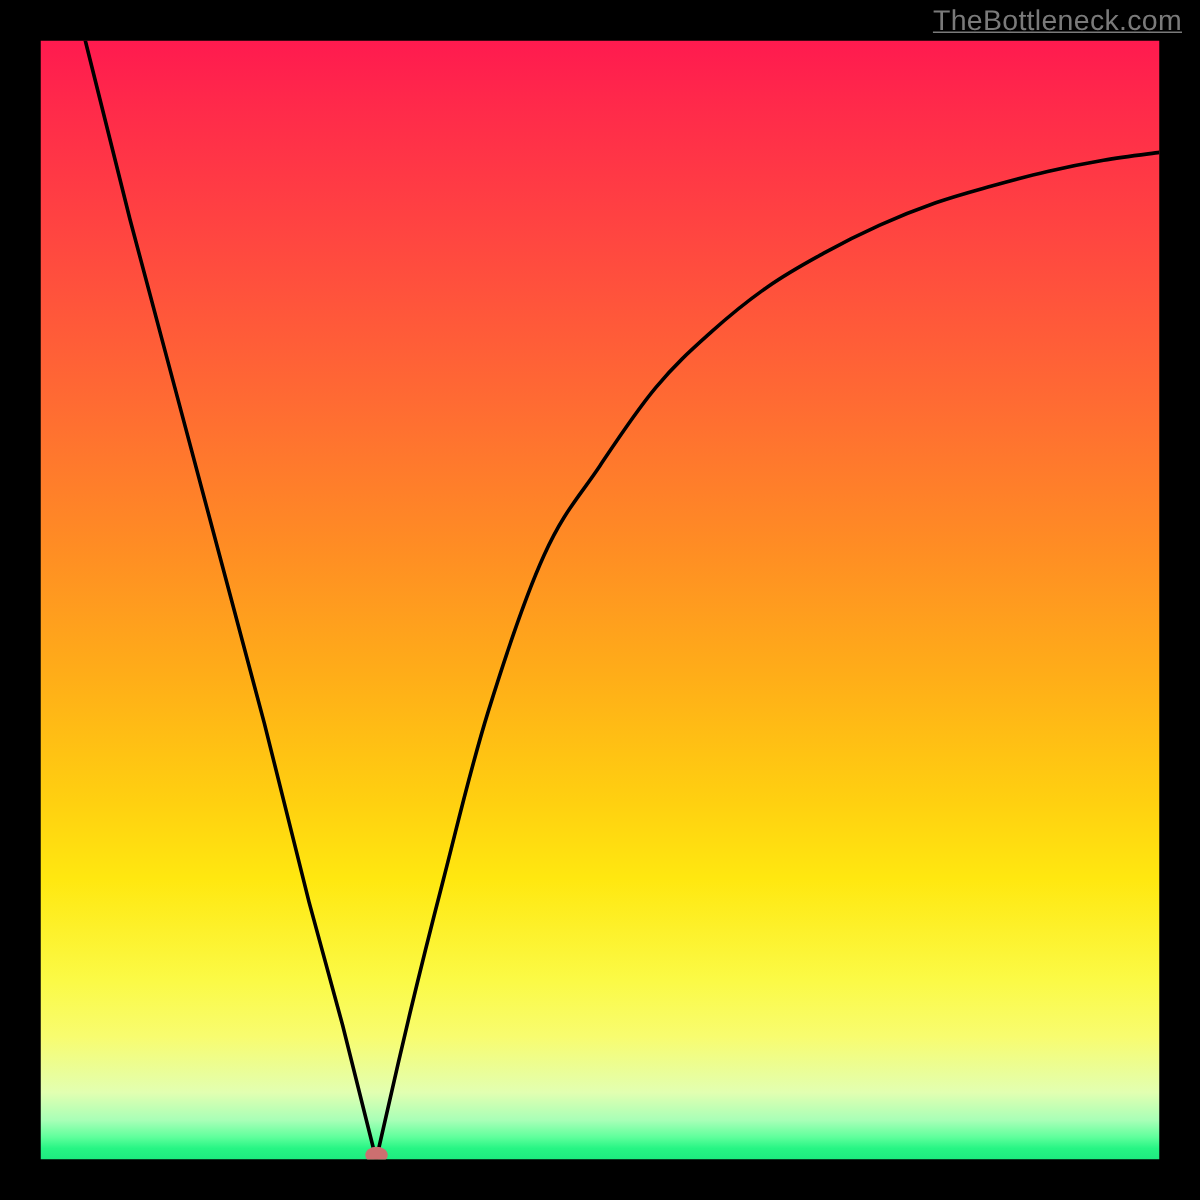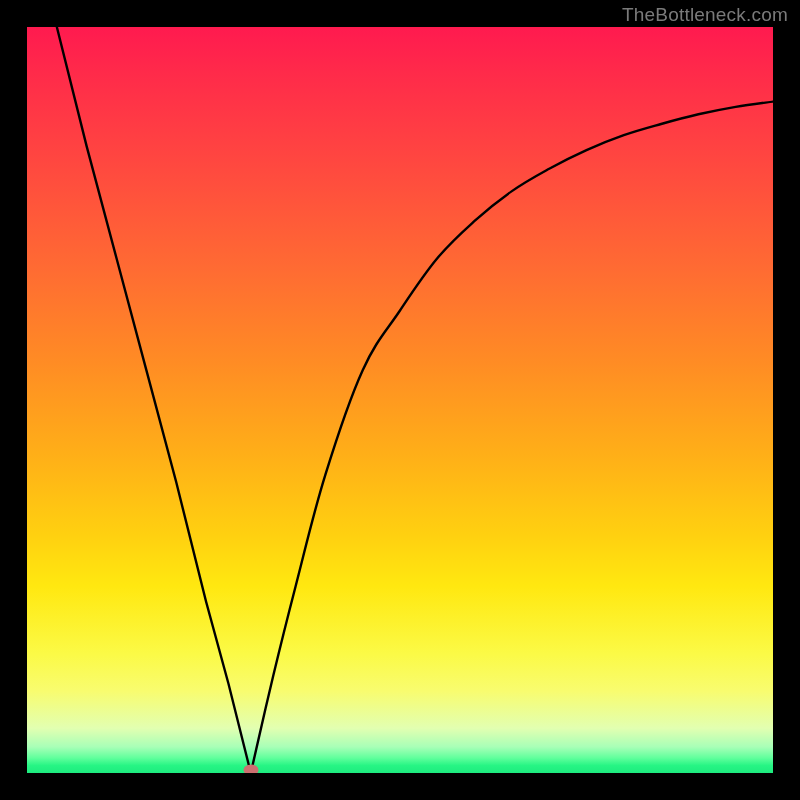--- a/index.html
+++ b/index.html
@@ -55,20 +55,21 @@
     transform: translate(-50%, -50%);
   }
   .watermark {
     position: absolute;
     top: 4px;
     right: 12px;
     color: #7a7a7a;
     font-size: 19px;
     font-weight: 400;
     letter-spacing: 0.2px;
+    text-decoration: underline;
   }
 </style>
 </head>
 <body>
 
 <div class="frame">
   <div class="gradient-bg"></div>
 
   <svg class="curve-svg" viewBox="0 0 746 746" preserveAspectRatio="none">
     <path id="curve-path" fill="none" stroke="#000" stroke-width="2.4" stroke-linejoin="round" stroke-linecap="round" d="M 29.84 0.00 L 59.68 119.36 L 89.52 231.26 L 119.36 343.16 L 149.20 455.06 L 179.04 574.42 L 201.42 656.48 L 223.80 746.00 C 227.83 728.54, 238.12 682.59, 246.18 649.02 C 254.24 615.45, 259.16 595.76, 268.56 559.50 C 277.96 523.24, 286.31 486.54, 298.40 447.60 C 310.49 408.66, 322.27 372.70, 335.70 343.16 C 349.13 313.62, 359.57 303.62, 373.00 283.48 C 386.43 263.34, 396.87 247.37, 410.30 231.26 C 423.73 215.15, 434.17 206.05, 447.60 193.96 C 461.03 181.87, 471.47 173.52, 484.90 164.12 C 498.33 154.72, 508.77 149.13, 522.20 141.74 C 535.63 134.35, 546.07 129.13, 559.50 123.09 C 572.93 117.05, 583.37 112.87, 596.80 108.17 C 610.23 103.47, 620.67 100.74, 634.10 96.98 C 647.53 93.22, 657.97 90.37, 671.40 87.28 C 684.83 84.19, 695.27 82.10, 708.70 79.82 C 722.13 77.54, 739.29 75.54, 746.00 74.60"></path>

